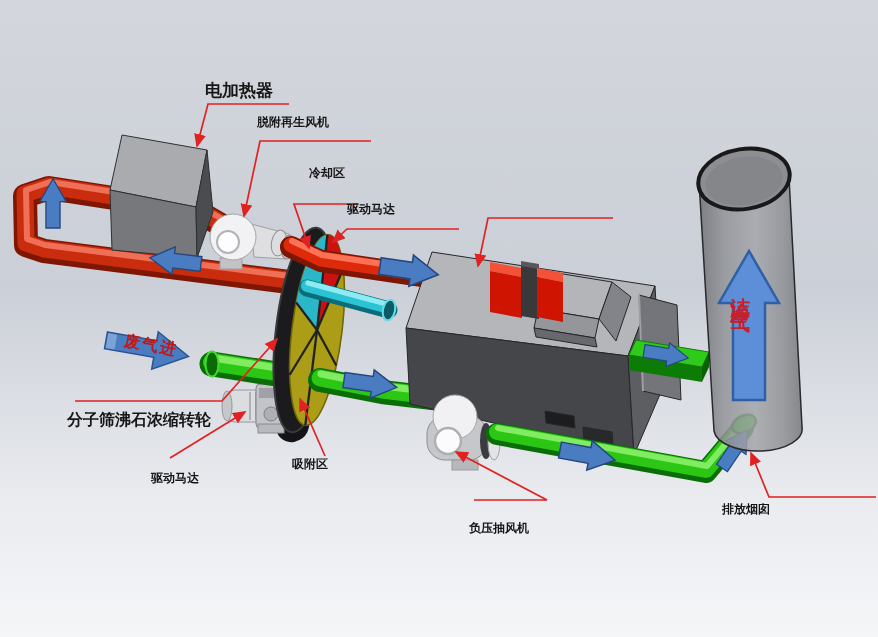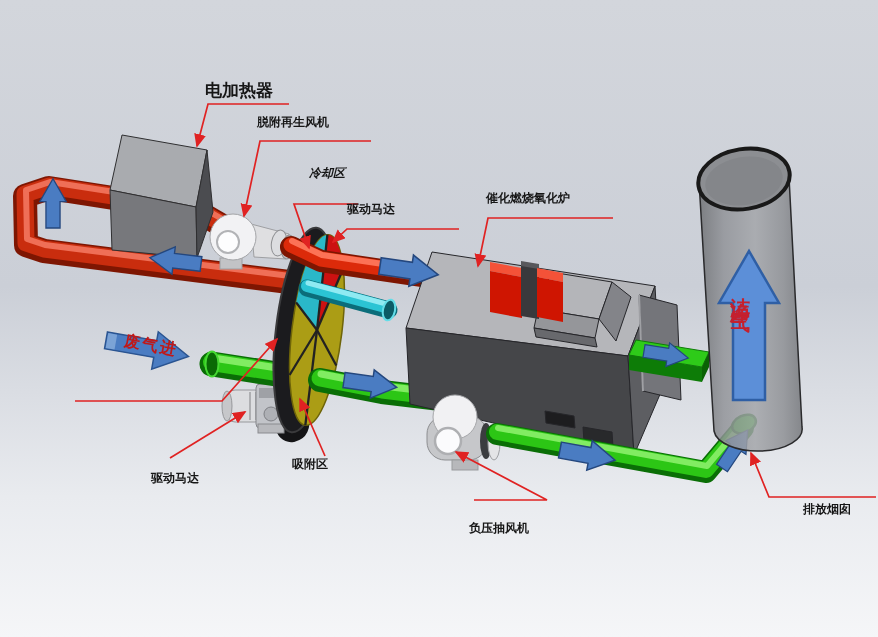--- a/index.html
+++ b/index.html
@@ -12,21 +12,21 @@
   .r2d{stroke:#7e1602;} .r2m{stroke:#dc2a0a;} .r2h{stroke:#ff7a5e;}
   .gd{stroke:#0a6e06;} .gm{stroke:#2cc615;} .gh{stroke:#8bf06a;}
   .cd{stroke:#0b6d7a;} .cm{stroke:#2bc4d4;} .ch{stroke:#9aeef5;}
   .flow{fill:#4a7cc2;stroke:#24477e;stroke-width:1.5;}
   .leader{fill:none;stroke:#e02222;stroke-width:1.7;}
   
   .lbl{position:absolute;font-weight:bold;font-size:12px;color:#161616;
        line-height:1.12;white-space:nowrap;}
   .lbl.small{font-size:16px;}
   .lbl.h17{font-size:17px;}
-  .lbl.wrap{white-space:normal;width:42px;font-style:italic;}
+  .lbl.wrap{white-space:normal;width:42px;}
   .lbl.redtext{color:#c01818;}
   .lbl.rot{transform:rotate(10deg);transform-origin:left top;letter-spacing:2px;}
   .lbl.vert{writing-mode:vertical-rl;text-orientation:upright;color:#c4202e;
             font-size:20px;letter-spacing:5px;white-space:normal;}
 </style>
 </head>
 <body>
 
 <div class="stage">
 <svg width="878" height="637" viewBox="0 0 878 637">
@@ -209,20 +209,20 @@
     <path class="leader" marker-end="url(#ra)" d="M325,456 L300,399"></path>
     <path class="leader" marker-end="url(#ra)" d="M474,500 L547,500 L456,452"></path>
     <path class="leader" marker-end="url(#ra)" d="M876,497 L769,497 L751,453"></path>
   </g>
 </svg>
 
 <div class="lbl h17" style="left:205px;top:81px">电加热器</div>
 <div class="lbl" style="left:257px;top:116px">脱附再生风机</div>
 <div class="lbl wrap" style="left:306px;top:167px">冷却区</div>
 <div class="lbl" style="left:347px;top:203px">驱动马达</div>
-<div class="lbl" style="left:486px;top:192px">催化燃烧氧化炉</div>
 <div class="lbl small redtext rot" style="left:126px;top:332px">废气进</div>
 <div class="lbl vert" style="left:729px;top:282px">洁净空气</div>
+<div class="lbl small" style="left:67px;top:411px">分子筛沸石浓缩转轮</div>
 <div class="lbl" style="left:151px;top:472px">驱动马达</div>
 <div class="lbl" style="left:292px;top:458px">吸附区</div>
 <div class="lbl" style="left:469px;top:522px">负压抽风机</div>
-<div class="lbl" style="left:803px;top:503px">排放烟囱</div>
+<div class="lbl" style="left:722px;top:503px">排放烟囱</div>
 </div>
 
 </body></html>

